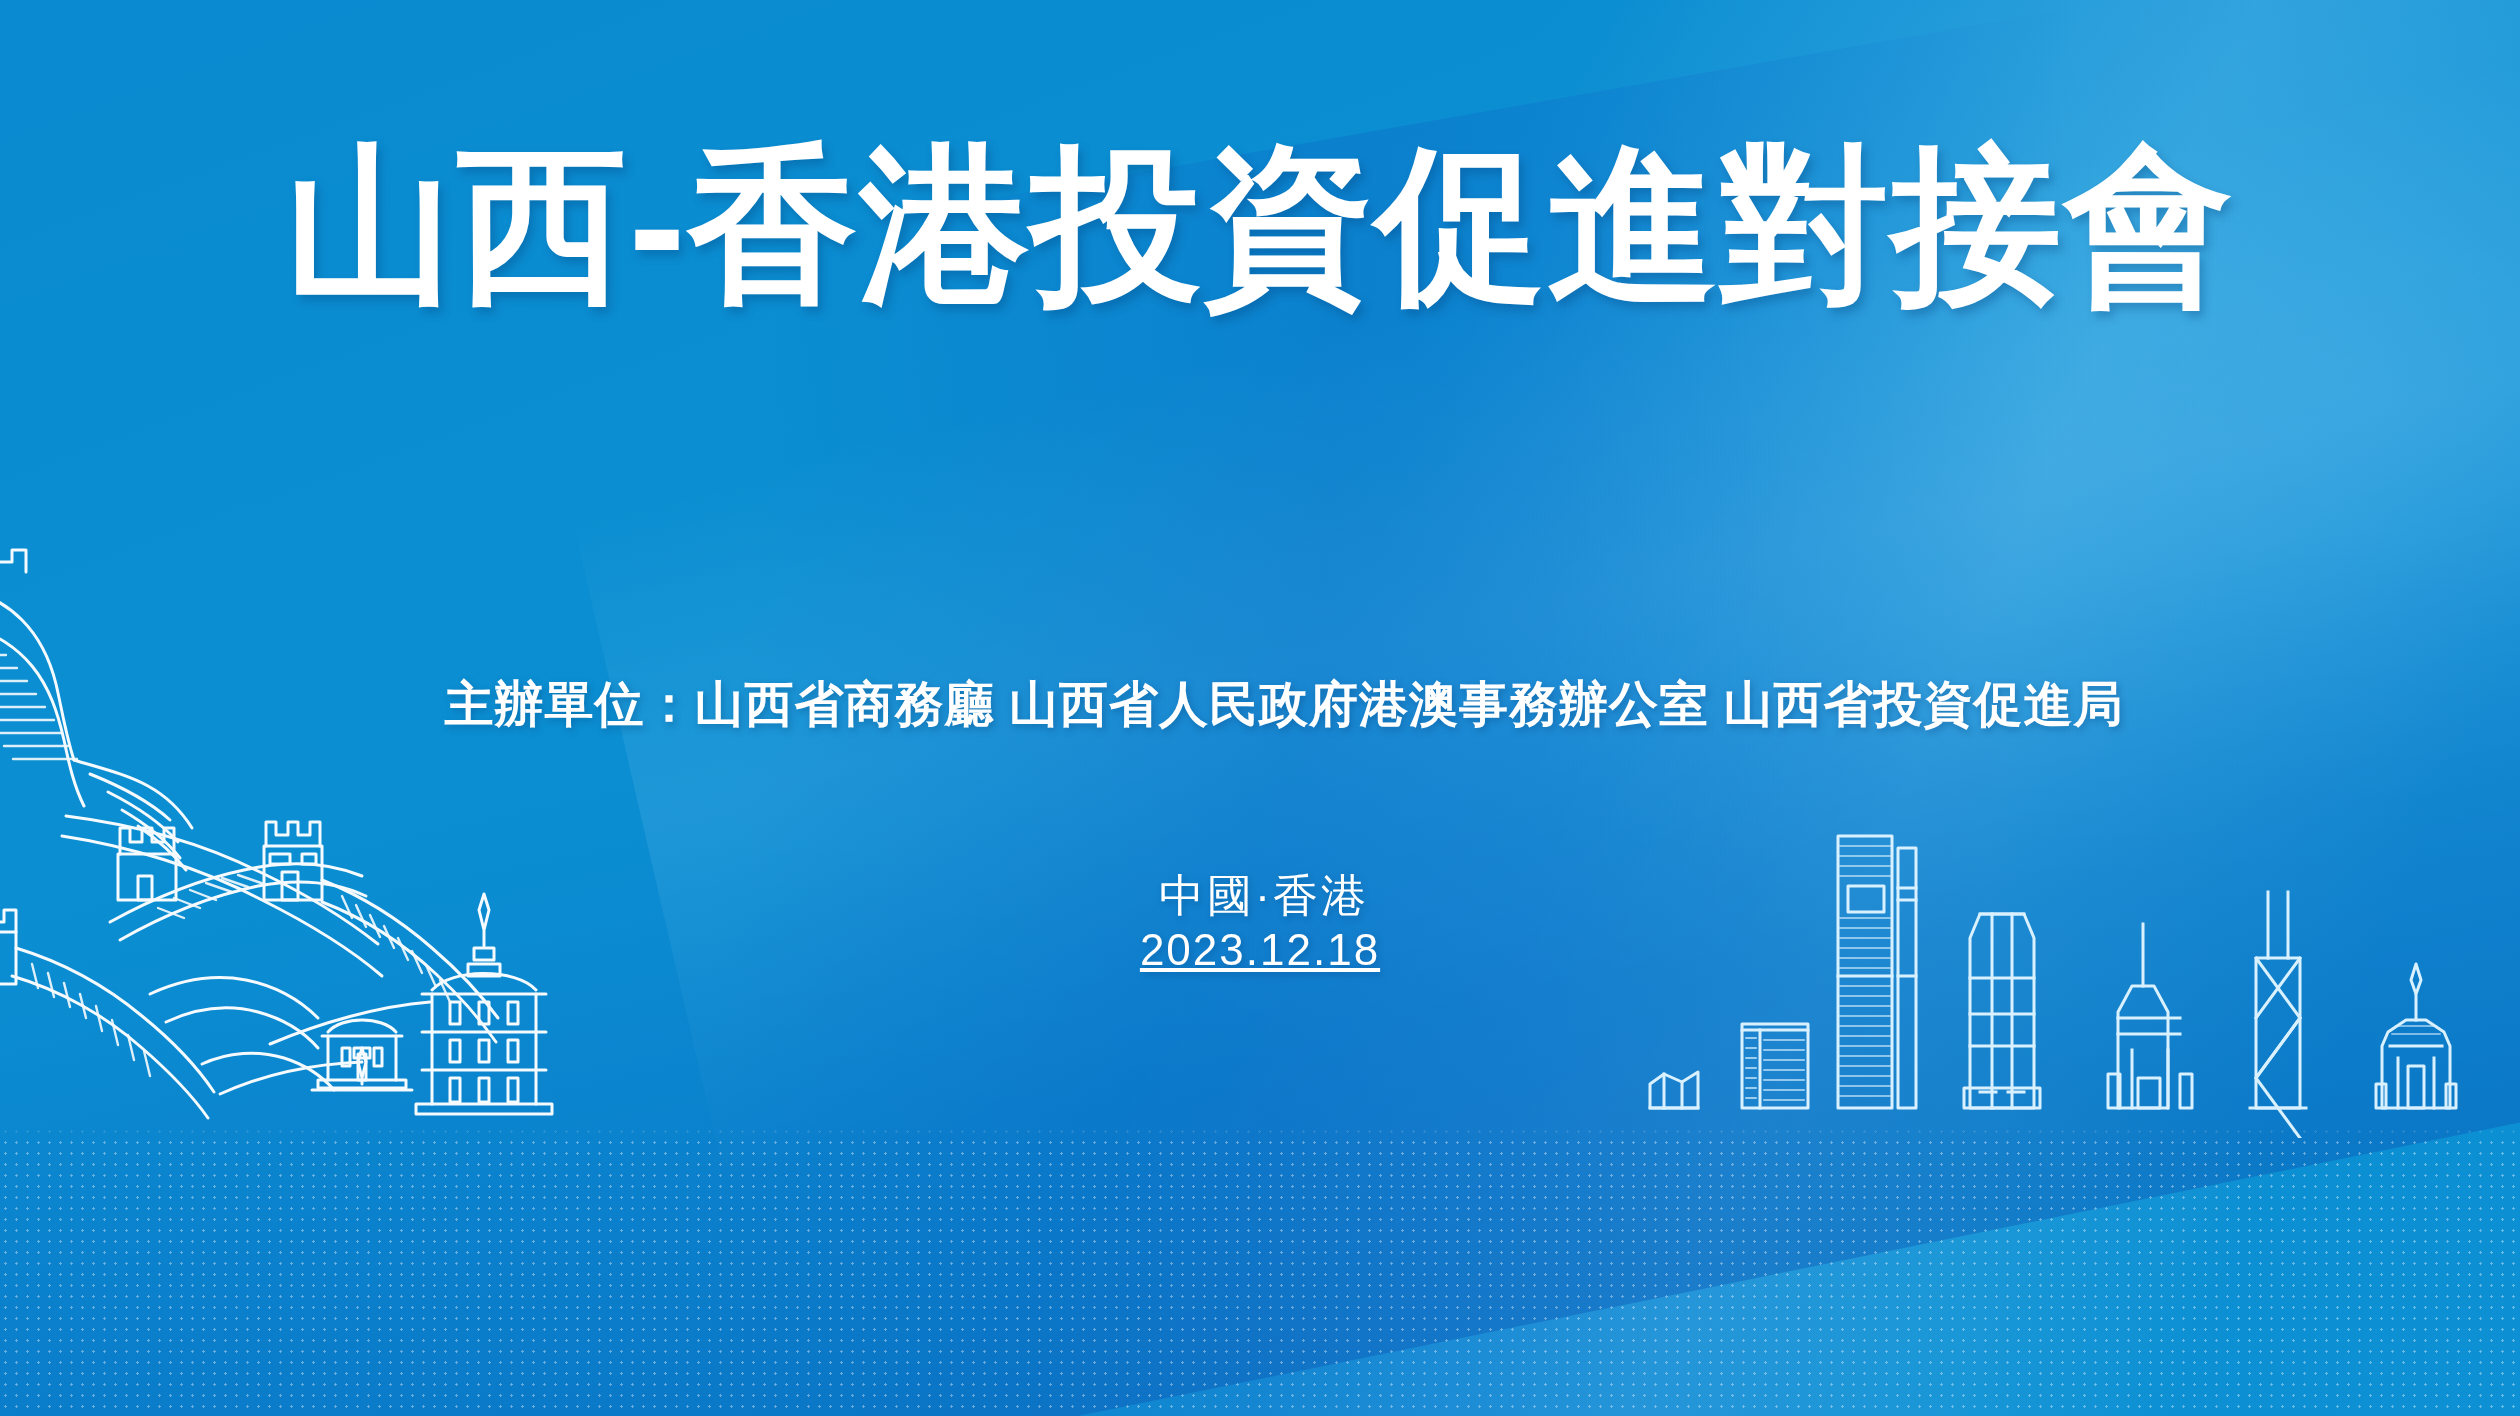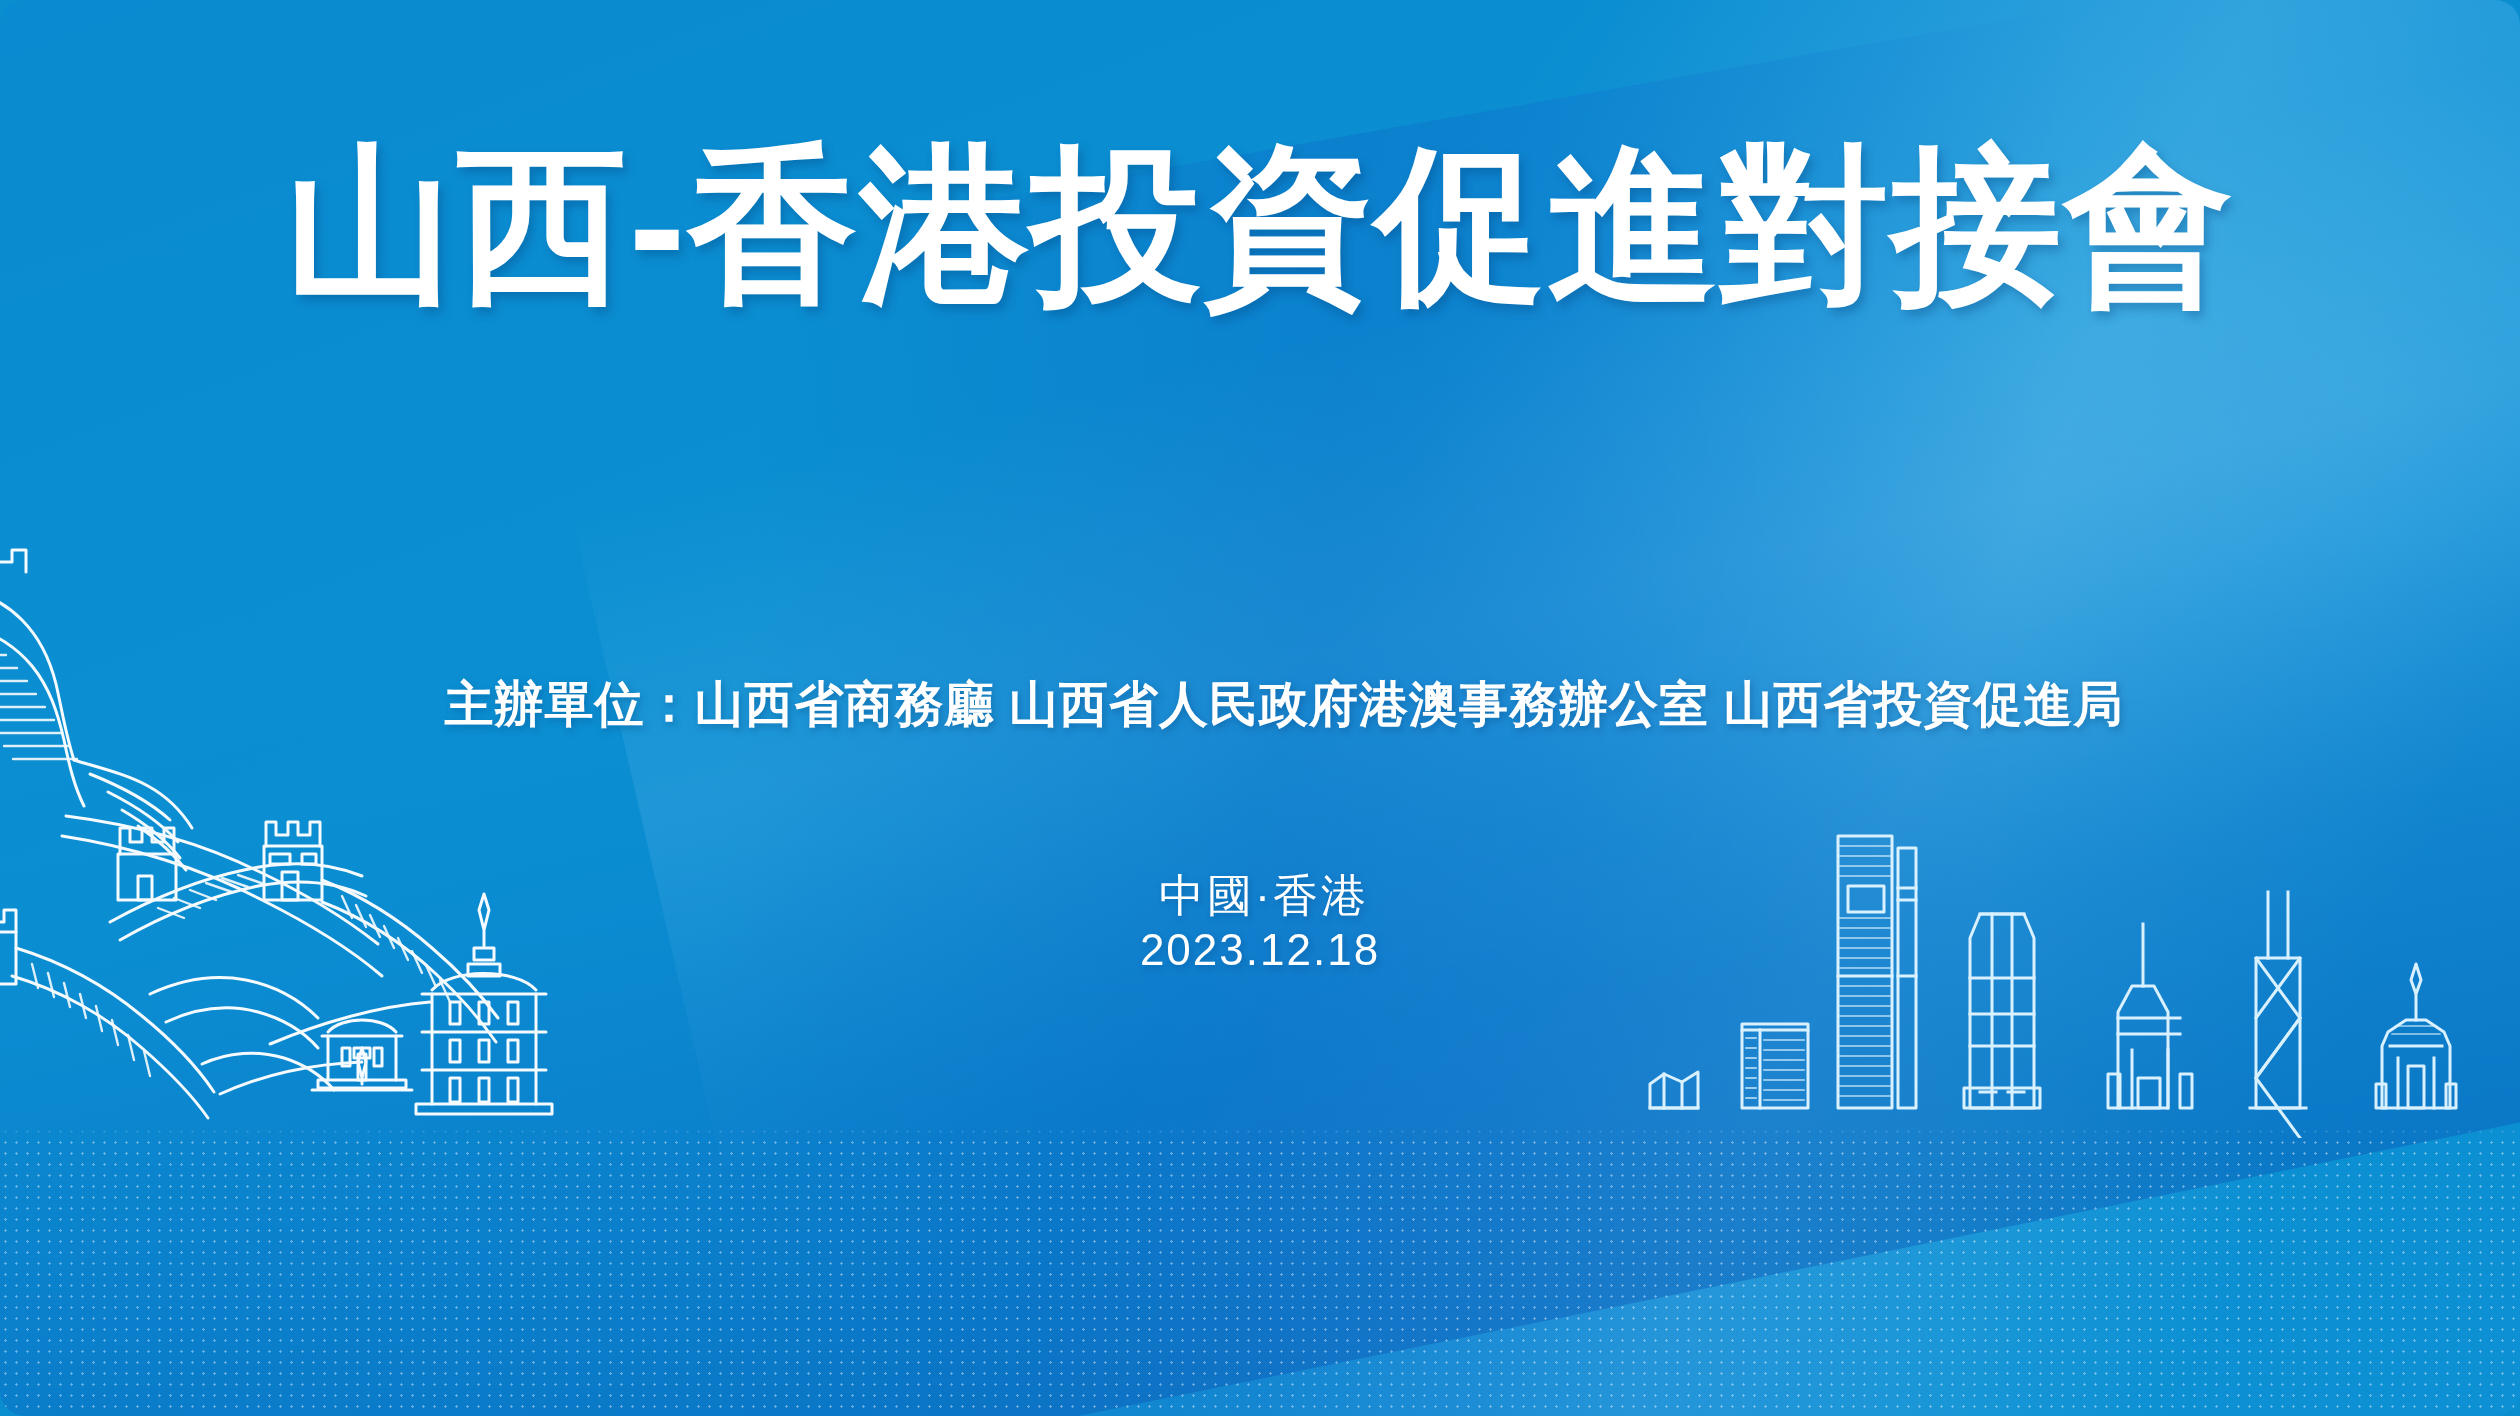--- a/index.html
+++ b/index.html
@@ -2,21 +2,20 @@
 <html><head>
 <meta charset="utf-8">
 <style>
   * { margin:0; padding:0; box-sizing:border-box; }
   html,body{ width:2520px; height:1416px; overflow:hidden; background:#0b8ed0; }
   body{ font-family:"Liberation Sans","DejaVu Sans",sans-serif; }
 
   #poster{
     position:relative; width:2520px; height:1416px; overflow:hidden;
     background:#0b8ed0;
-    border-radius:25px;
   }
 
   
   .bg-base{
     position:absolute; inset:0;
     background:
       linear-gradient(160deg,#0a8ad0 0%, #0b8fd2 40%, #0a8ed2 70%, #0d91d4 100%);
   }
   .bg-sweep-a{
     position:absolute; left:-10%; top:-20%; width:140%; height:160%;
@@ -121,20 +120,21 @@
     text-shadow: 2px 3px 6px rgba(3,60,115,0.30);
   }
   .date{
     position:absolute; left:0; right:0; top:925px;
     text-align:center;
     color:#ffffff;
     font-size:44px;
     font-weight:400;
     letter-spacing:2px;
     text-shadow: 2px 3px 6px rgba(3,60,115,0.30);
+    text-decoration: underline;
   }
 </style>
 </head>
 <body>
 
 <div id="poster">
 
   <div class="bg-base"></div>
   <div class="bg-sweep-a"></div>
   <div class="bg-diag-light"></div>

